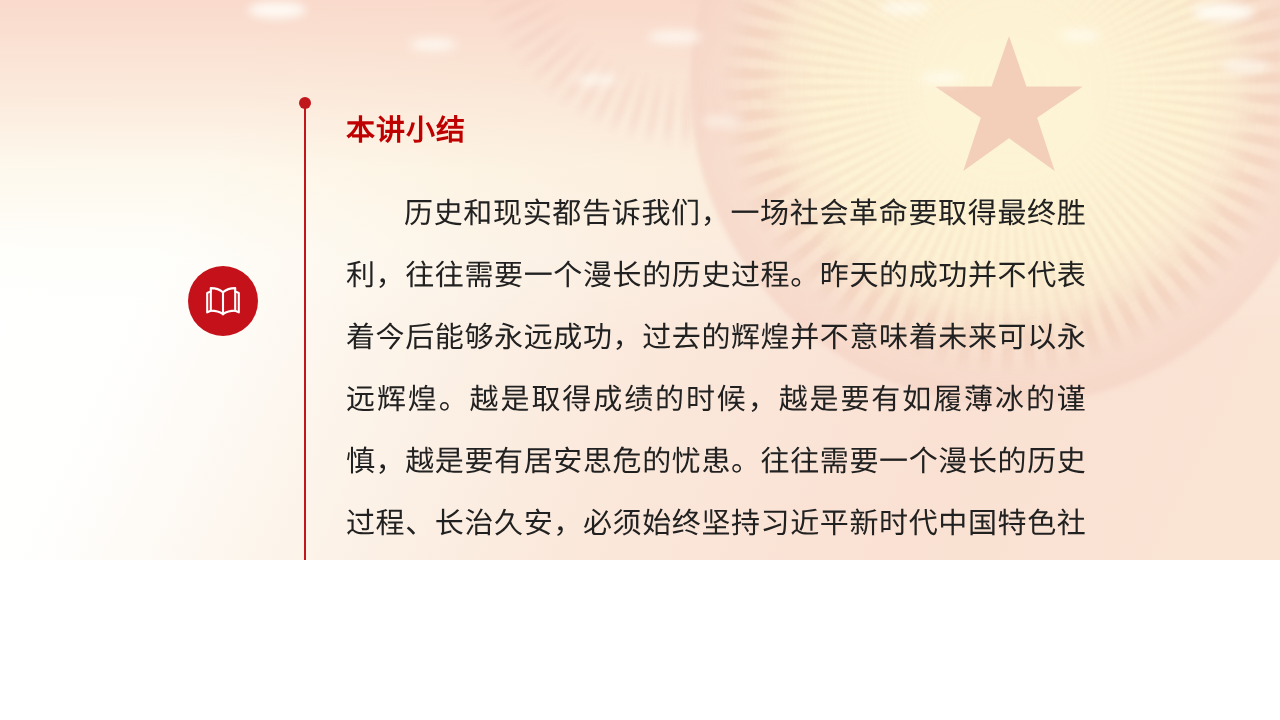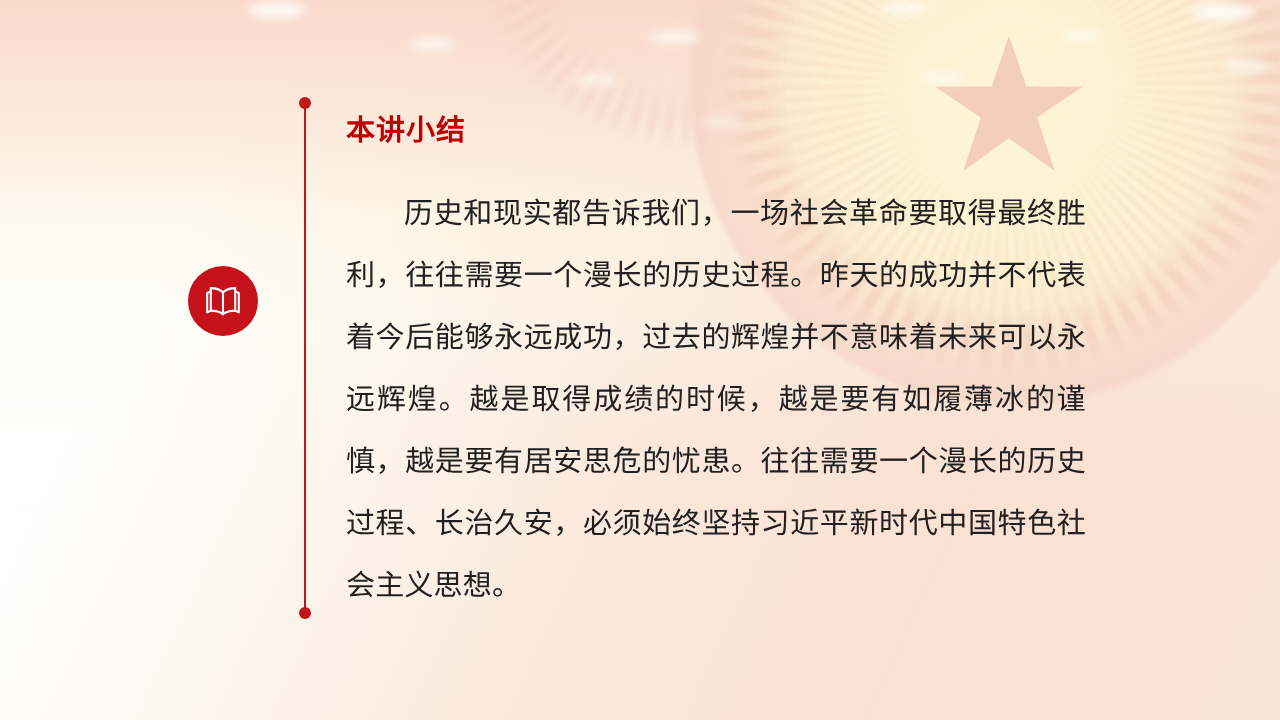--- a/index.html
+++ b/index.html
@@ -8,21 +8,21 @@
     padding: 0;
     background: #ffffff;
   }
   body {
     font-family: "Liberation Sans", "DejaVu Sans", sans-serif;
   }
 
   .slide {
     position: relative;
     width: 1280px;
-    height: 720px;
+    height: 560px;
     overflow: hidden;
     background: #84cc16;
   }
 
   
   .bg-layer {
     position: absolute;
     inset: 0;
     pointer-events: none;
   }

